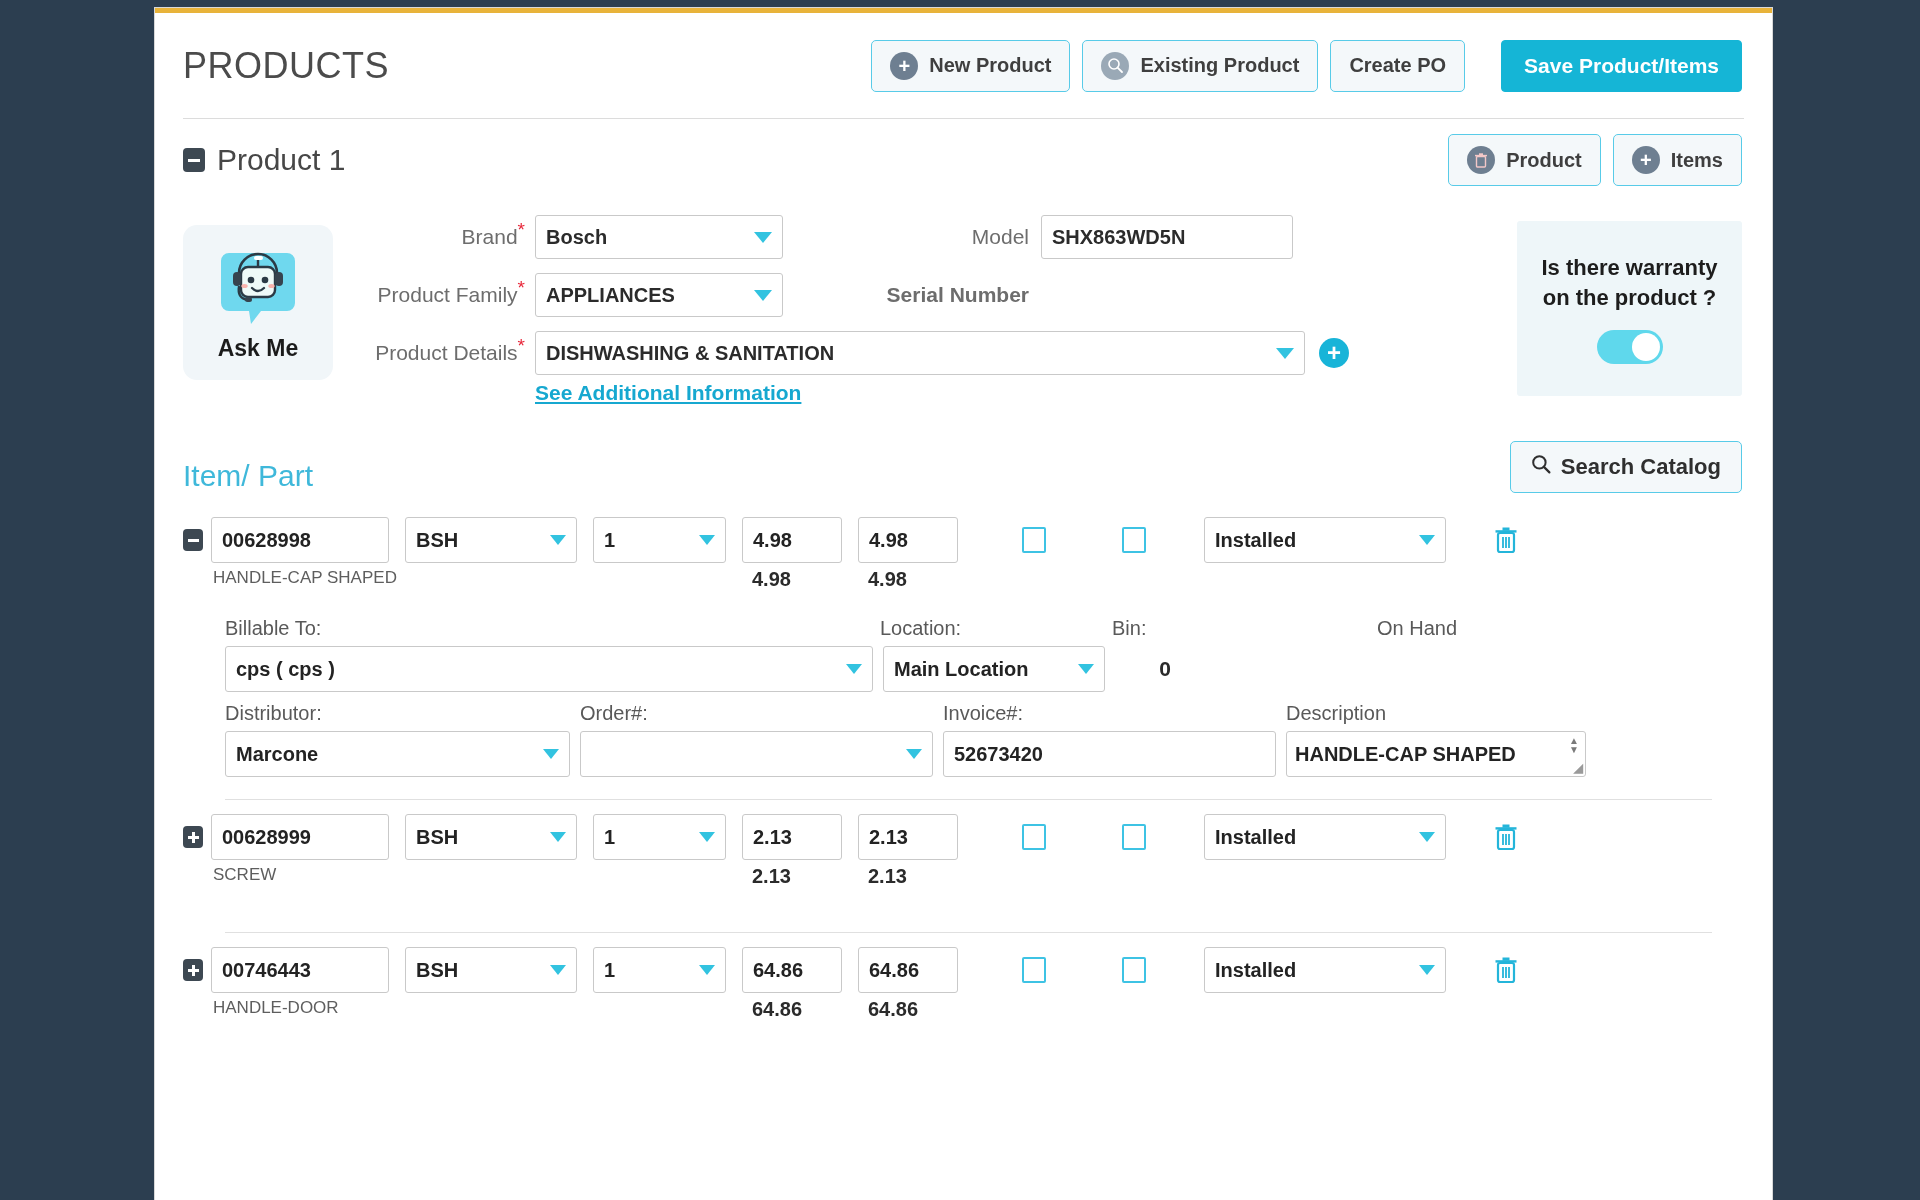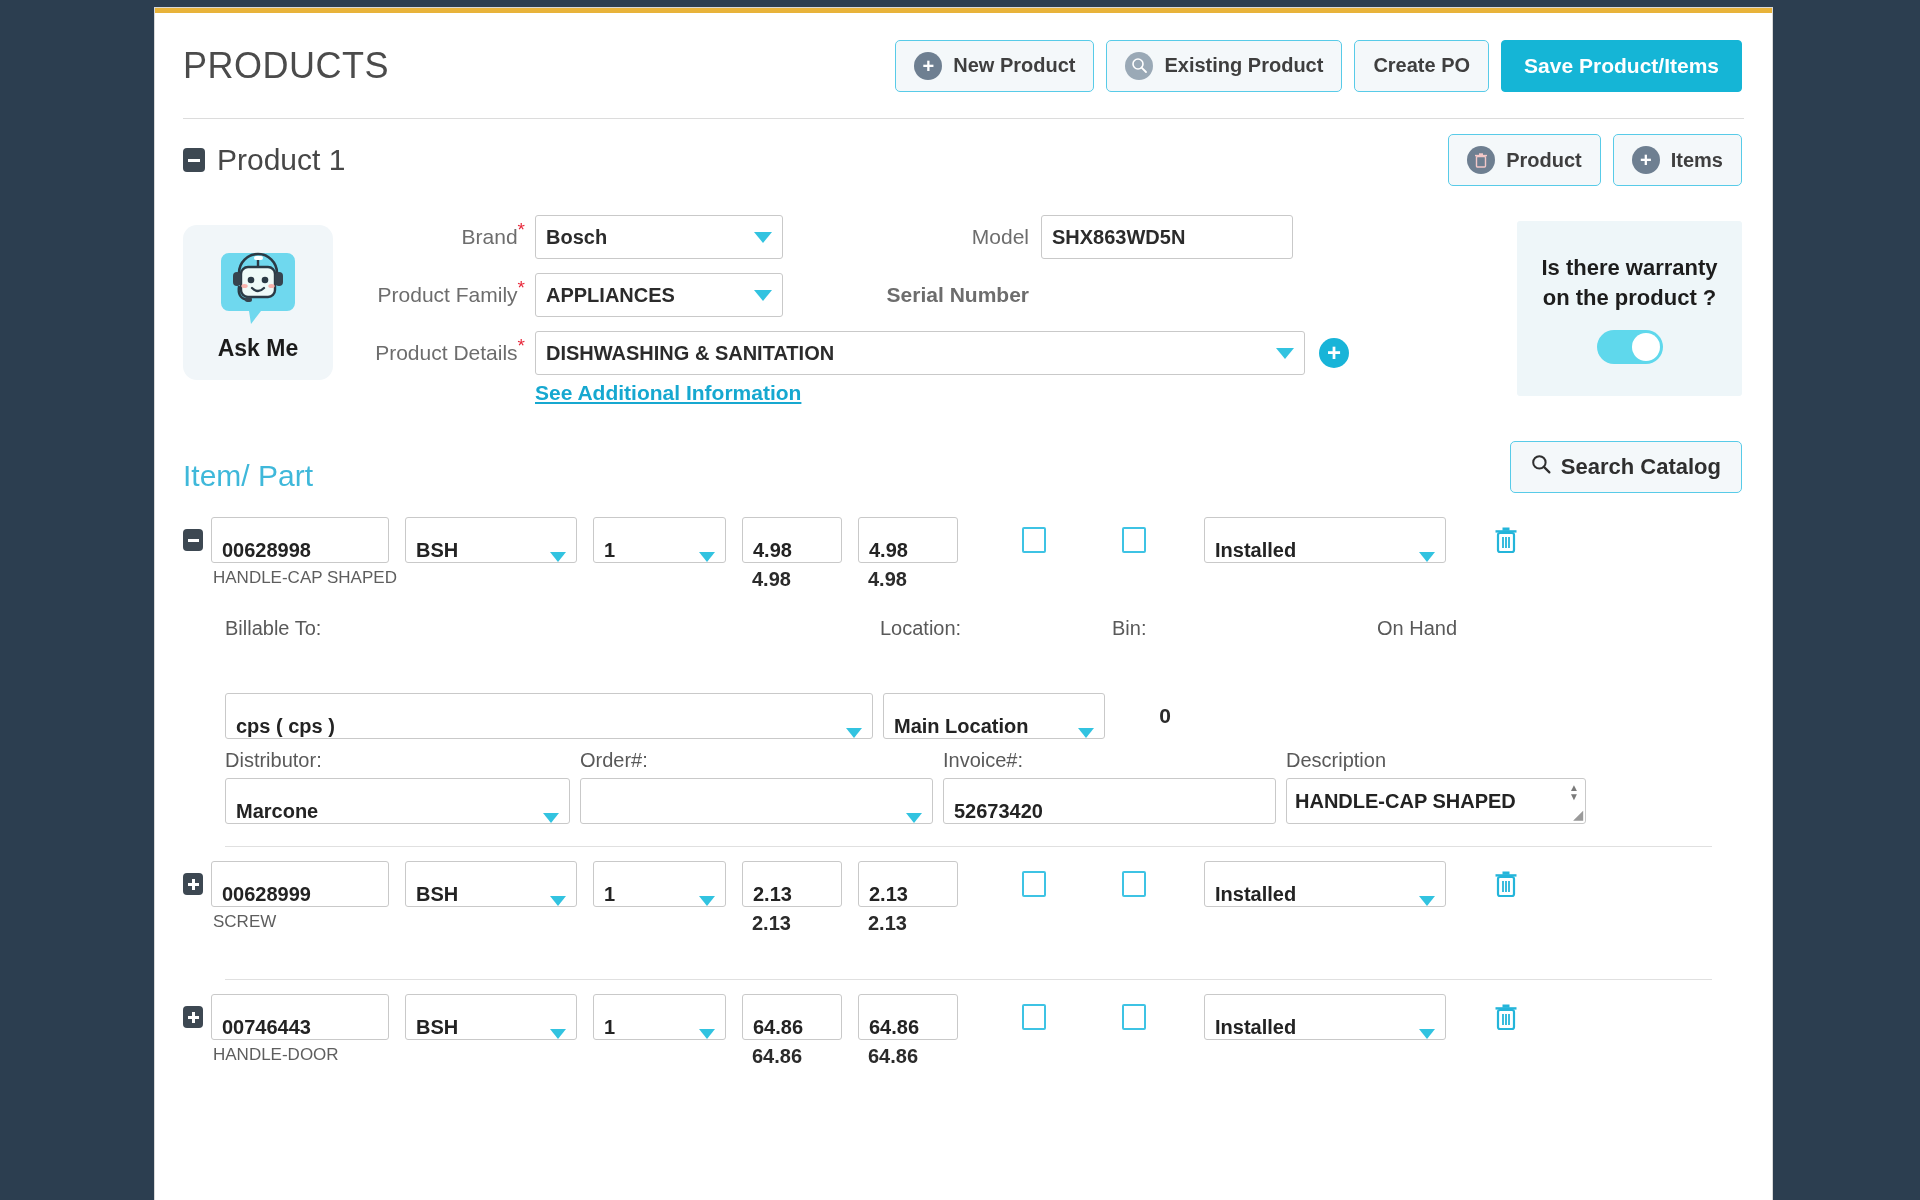--- a/index.html
+++ b/index.html
@@ -47,21 +47,21 @@
     border-radius: 5px;
     font-size: 20px; font-weight: bold; color: #3f3f3f;
     padding: 0 18px;
     height: 52px;
     display: flex; align-items: center; gap: 11px;
     cursor: pointer; white-space: nowrap;
   }
   .btn-primary {
     background: #15b5d6; border: 1px solid #15b5d6; color: #ffffff;
     border-radius: 4px; height: 52px; padding: 0 22px;
-    font-size: 21px; font-weight: bold;
+    font-size: 21px; font-weight: bold; margin-left: 24px;
   }
   .circ-icon {
     width: 28px; height: 28px; border-radius: 50%;
     background: #6e7f91; display: inline-flex;
     align-items: center; justify-content: center;
     color: #ffffff; font-size: 20px; line-height: 1; flex: 0 0 auto;
   }
   .circ-icon.light { background: #9aa9b6; }
   .circ-icon svg { display:block; }
   .hr-line { height: 1px; background: #dcdcdc; margin: 0 28px; }
@@ -166,21 +166,21 @@
     margin-right: 8px; margin-top: 12px; flex: 0 0 auto; position: relative;
     cursor: pointer;
   }
   .sq-small i { display:block; width: 11px; height: 3px; background: #fff; }
   .sq-small.plus:after {
     content:""; position:absolute; width:3px; height:11px; background:#fff;
   }
   .cell { display: flex; flex-direction: column; }
   .inbox {
     border: 1px solid #c9c9c9; background: #fff; border-radius: 3px;
-    height: 46px; display: flex; align-items: flex-end; padding: 0 10px;
+    height: 46px; display: flex; align-items: center; padding: 0 10px;
     font-size: 20px; font-weight: bold; color: #232323;
   }
   .inbox.sel { justify-content: space-between; cursor: pointer; }
   .sub {
     font-size: 17px; color: #5e5e5e; margin-top: 5px; padding-left: 2px;
     white-space: nowrap;
   }
   .sub.bold { font-size: 20px; font-weight: bold; color: #2b2b2b; padding-left: 10px; }
   .chk {
     width: 24px; height: 26px; border: 2px solid #3ec3e4; background: #fff;
@@ -428,21 +428,21 @@
           <div class="exp-lbl" style="width:655px;">Billable To:</div>
           <div class="exp-lbl" style="width:232px;">Location:</div>
           <div class="exp-lbl" style="width:245px;">Bin:</div>
           <div class="exp-lbl" style="width:120px;text-align:center;">On Hand</div>
         </div>
         <div class="exp-fields" style="margin-top:6px;">
           <div class="inbox sel" style="width:648px;">
             <span>cps ( cps )</span>
             <span class="caret sm"></span>
           </div>
-          <div class="inbox sel" style="width:222px;margin-left:10px;margin-top:47px;">
+          <div class="inbox sel" style="width:222px;margin-left:10px;">
             <span>Main Location</span>
             <span class="caret sm"></span>
           </div>
           <div class="onhand-val" style="width:120px;line-height:46px;">0</div>
         </div>
 
         <div class="exp-labels exp-row2">
           <div class="exp-lbl" style="width:355px;">Distributor:</div>
           <div class="exp-lbl" style="width:363px;">Order#:</div>
           <div class="exp-lbl" style="width:343px;">Invoice#:</div>

